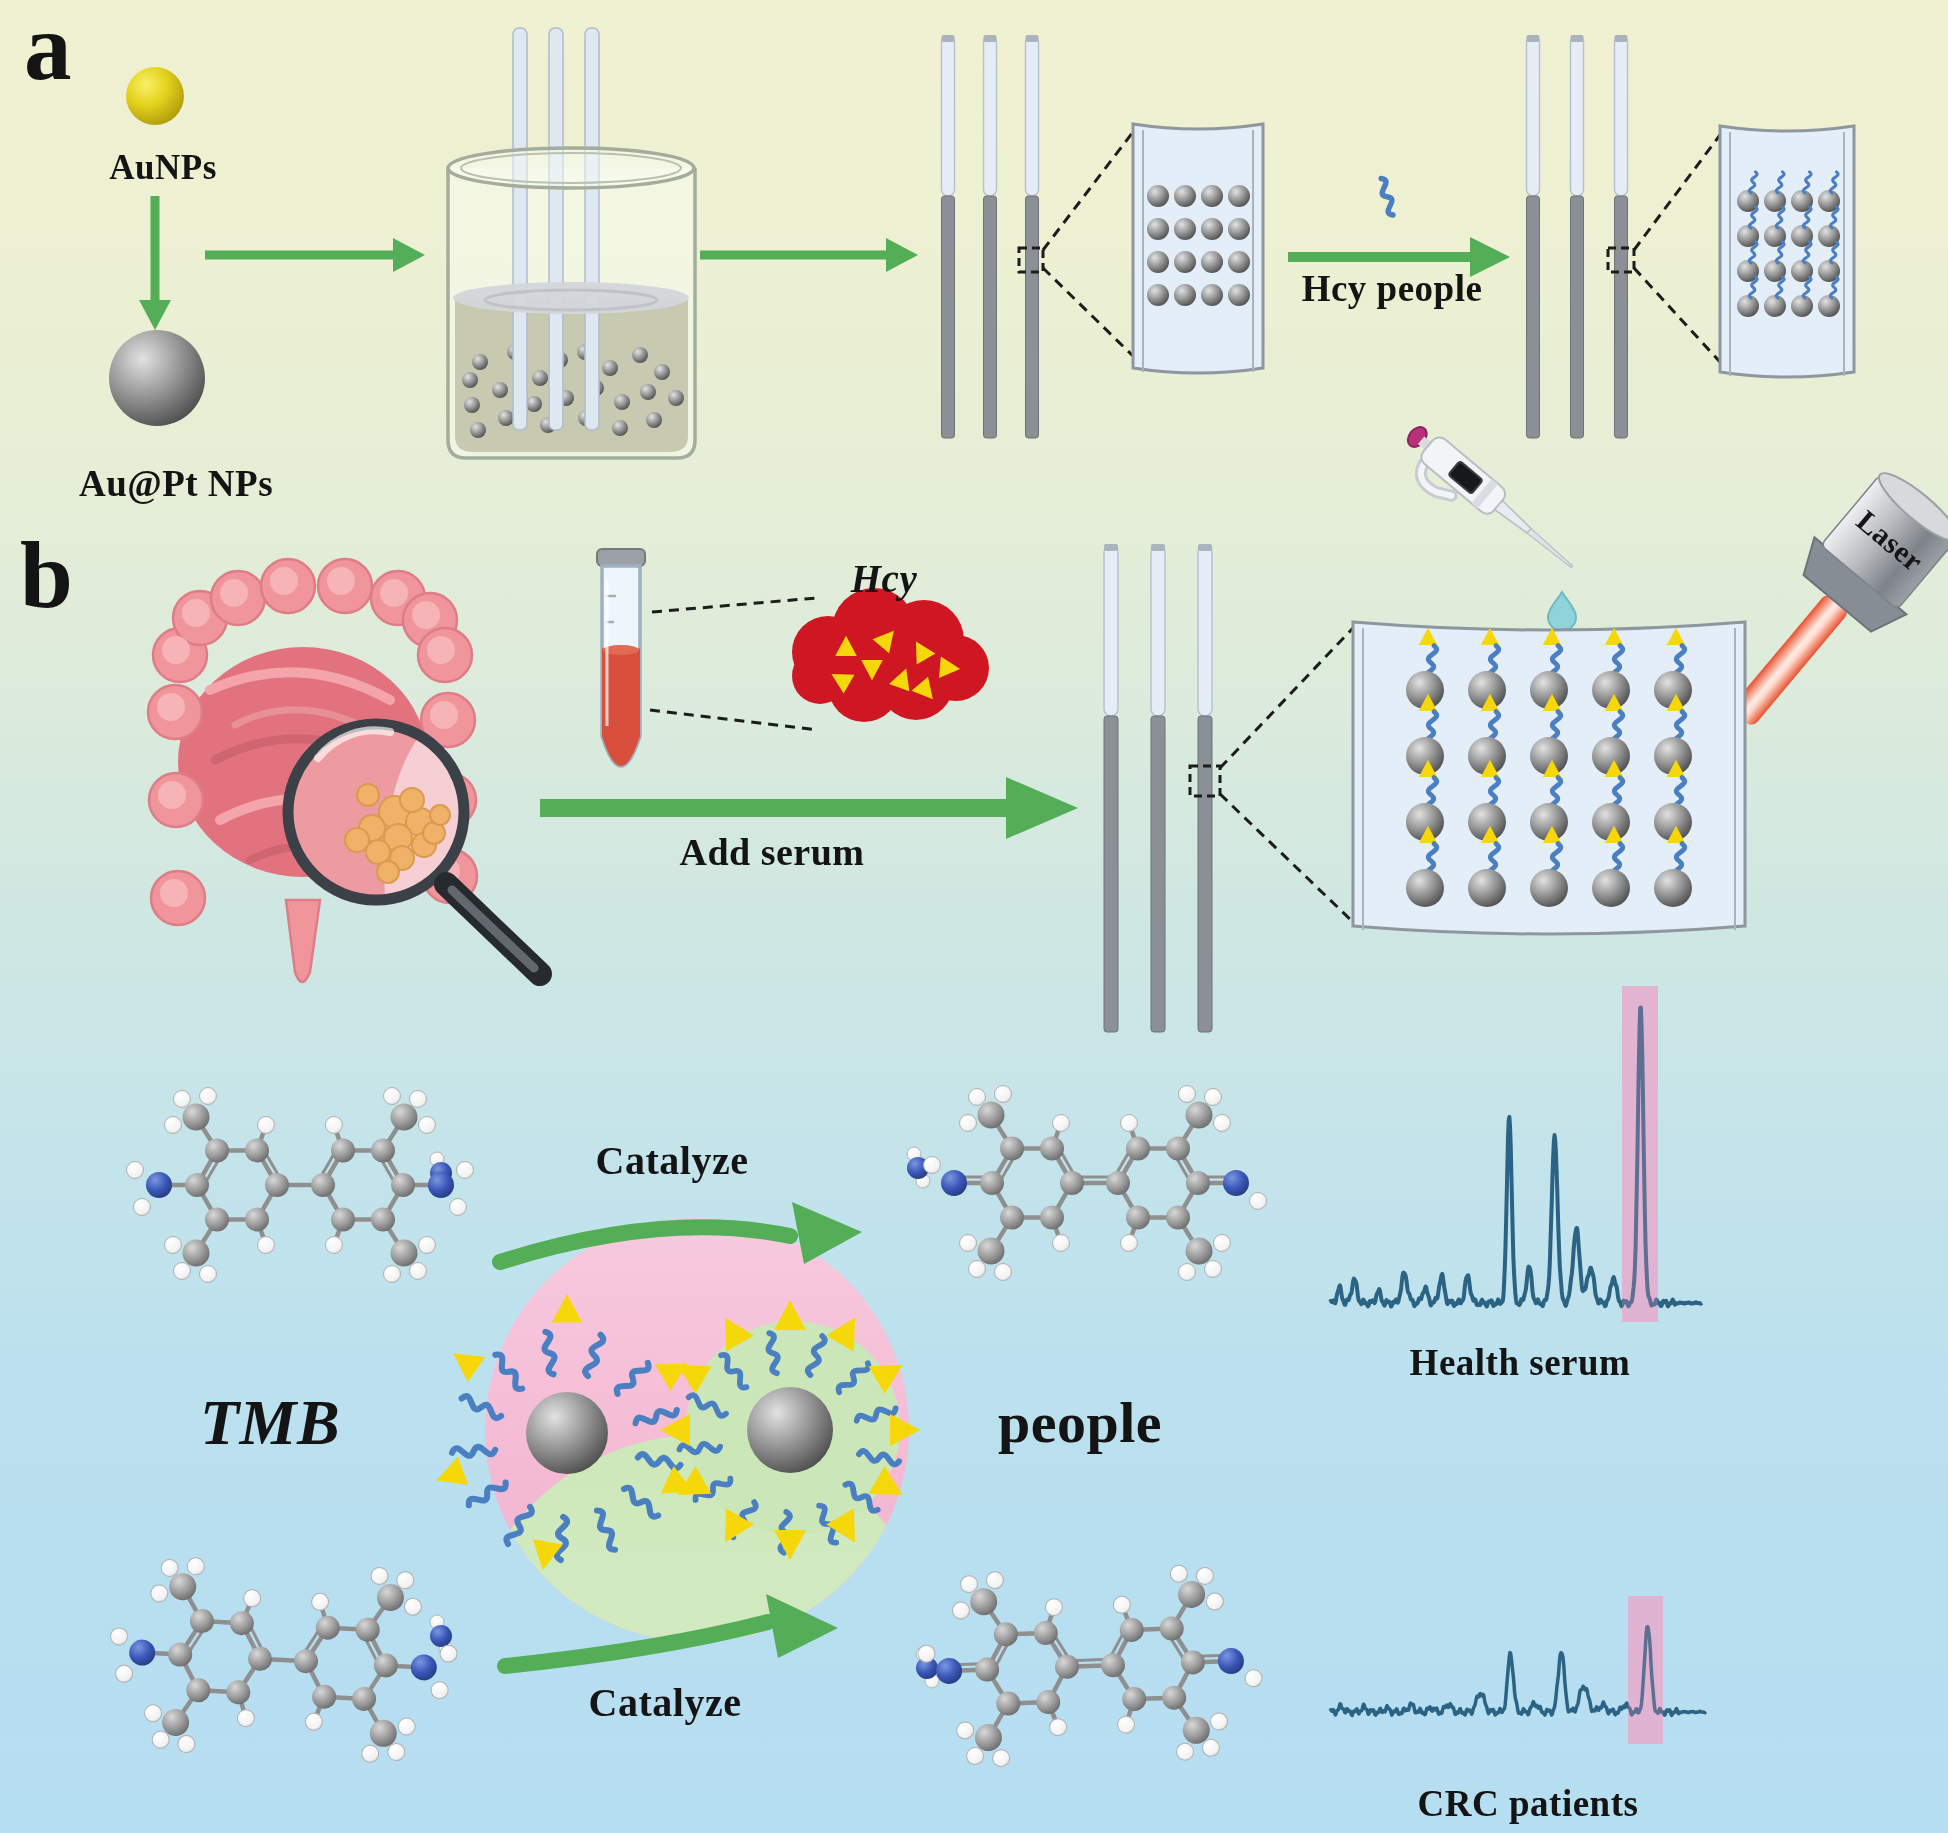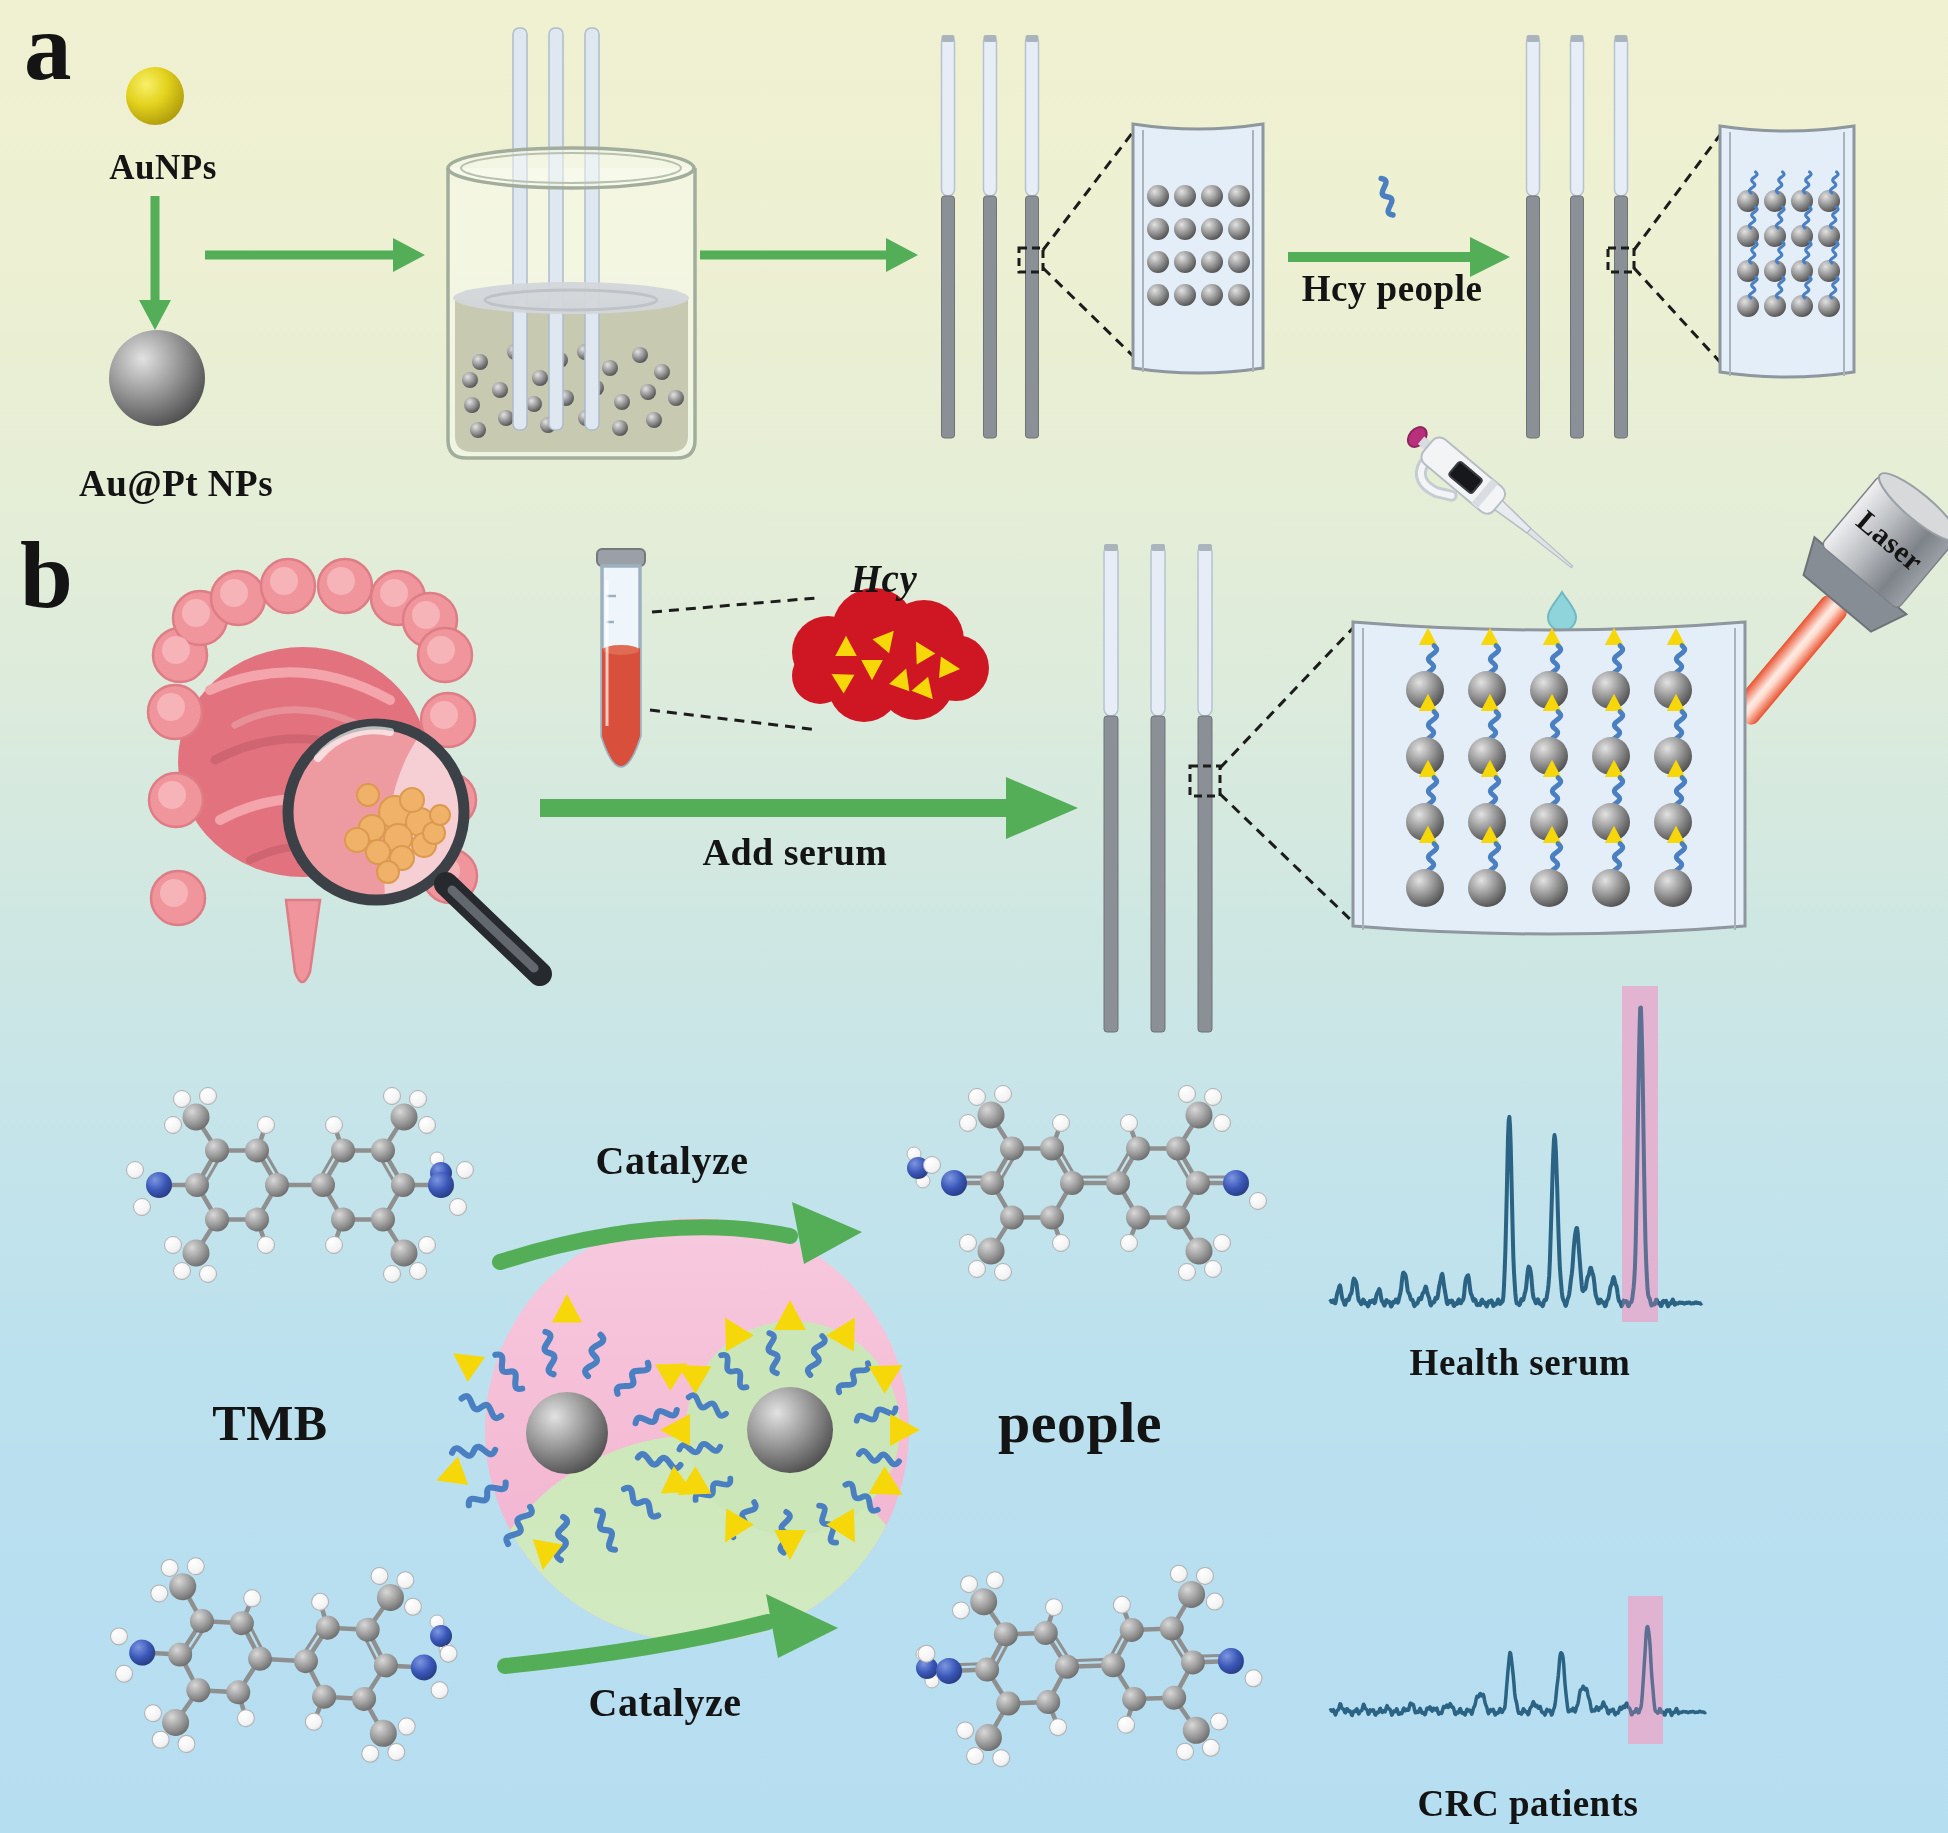--- a/index.html
+++ b/index.html
@@ -795,23 +795,23 @@
   </svg>
 
   <div class="lbl panel-letter" style="left:24px;top:0px;">a</div>
   <div class="lbl panel-letter" style="left:20px;top:528px;">b</div>
 
   <div class="lbl" style="left:163px;top:167px;font-size:35px;">AuNPs</div>
   <div class="lbl" style="left:176px;top:483px;font-size:37px;">Au@Pt NPs</div>
   <div class="lbl" style="left:1392px;top:288px;font-size:37px;">Hcy people</div>
 
   <div class="lbl" style="left:884px;top:578px;font-size:39px;font-style:italic;">Hcy</div>
-  <div class="lbl" style="left:772px;top:852px;font-size:38px;margin-left:23px;">Add serum</div>
+  <div class="lbl" style="left:772px;top:852px;font-size:38px;">Add serum</div>
   <div class="lbl" style="left:1890px;top:541px;font-size:30px;transform:translate(-50%,-50%) rotate(40deg);">Laser</div>
 
   <div class="lbl" style="left:672px;top:1161px;font-size:40px;">Catalyze</div>
   <div class="lbl" style="left:665px;top:1703px;font-size:40px;">Catalyze</div>
-  <div class="lbl" style="left:270px;top:1423px;font-size:50px;font-weight:600;">TMB</div>
+  <div class="lbl" style="left:270px;top:1423px;font-size:64px;font-weight:600;font-style:italic;">TMB</div>
   <div class="lbl" style="left:1080px;top:1423px;font-size:58px;font-weight:600;">people</div>
 
   <div class="lbl" style="left:1520px;top:1362px;font-size:37px;">Health serum</div>
   <div class="lbl" style="left:1528px;top:1771px;font-size:37px;margin-top:32px;">CRC patients</div>
 </div>
 
 </body></html>

